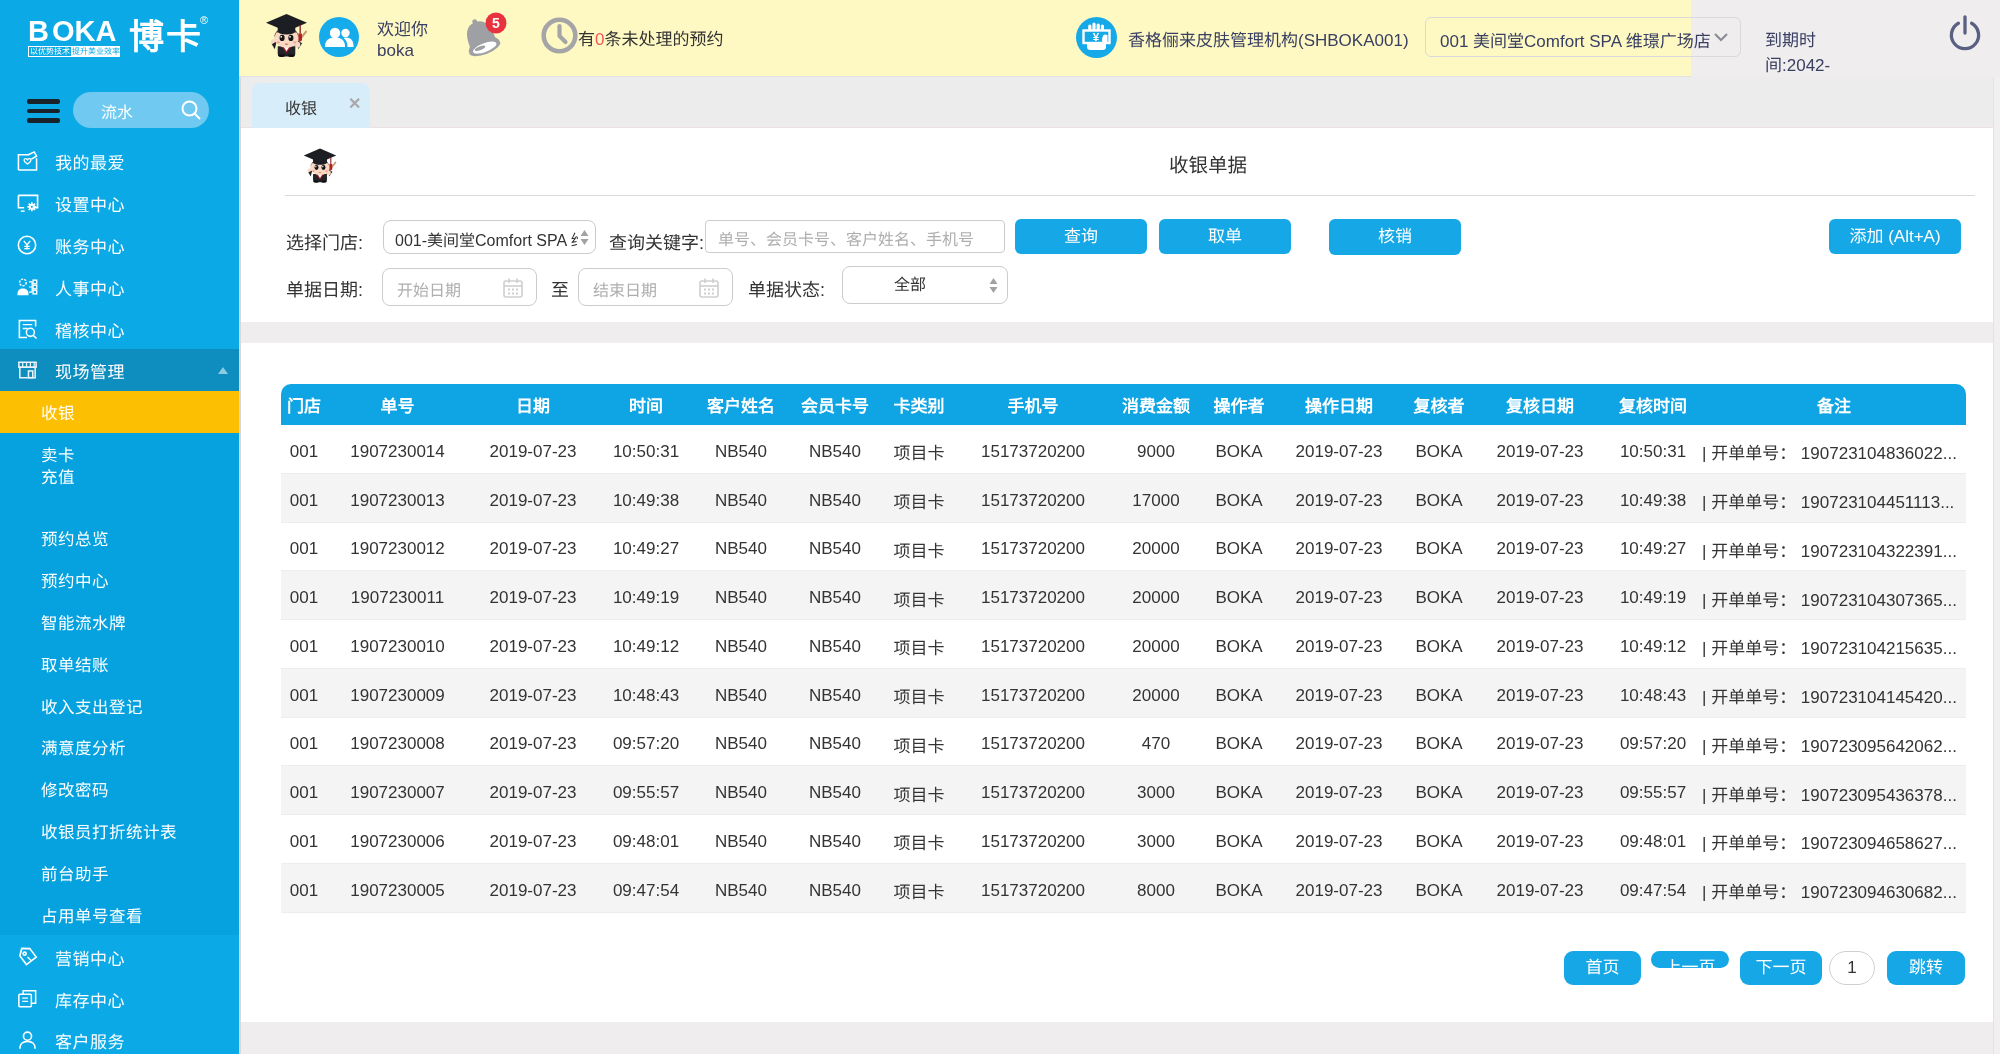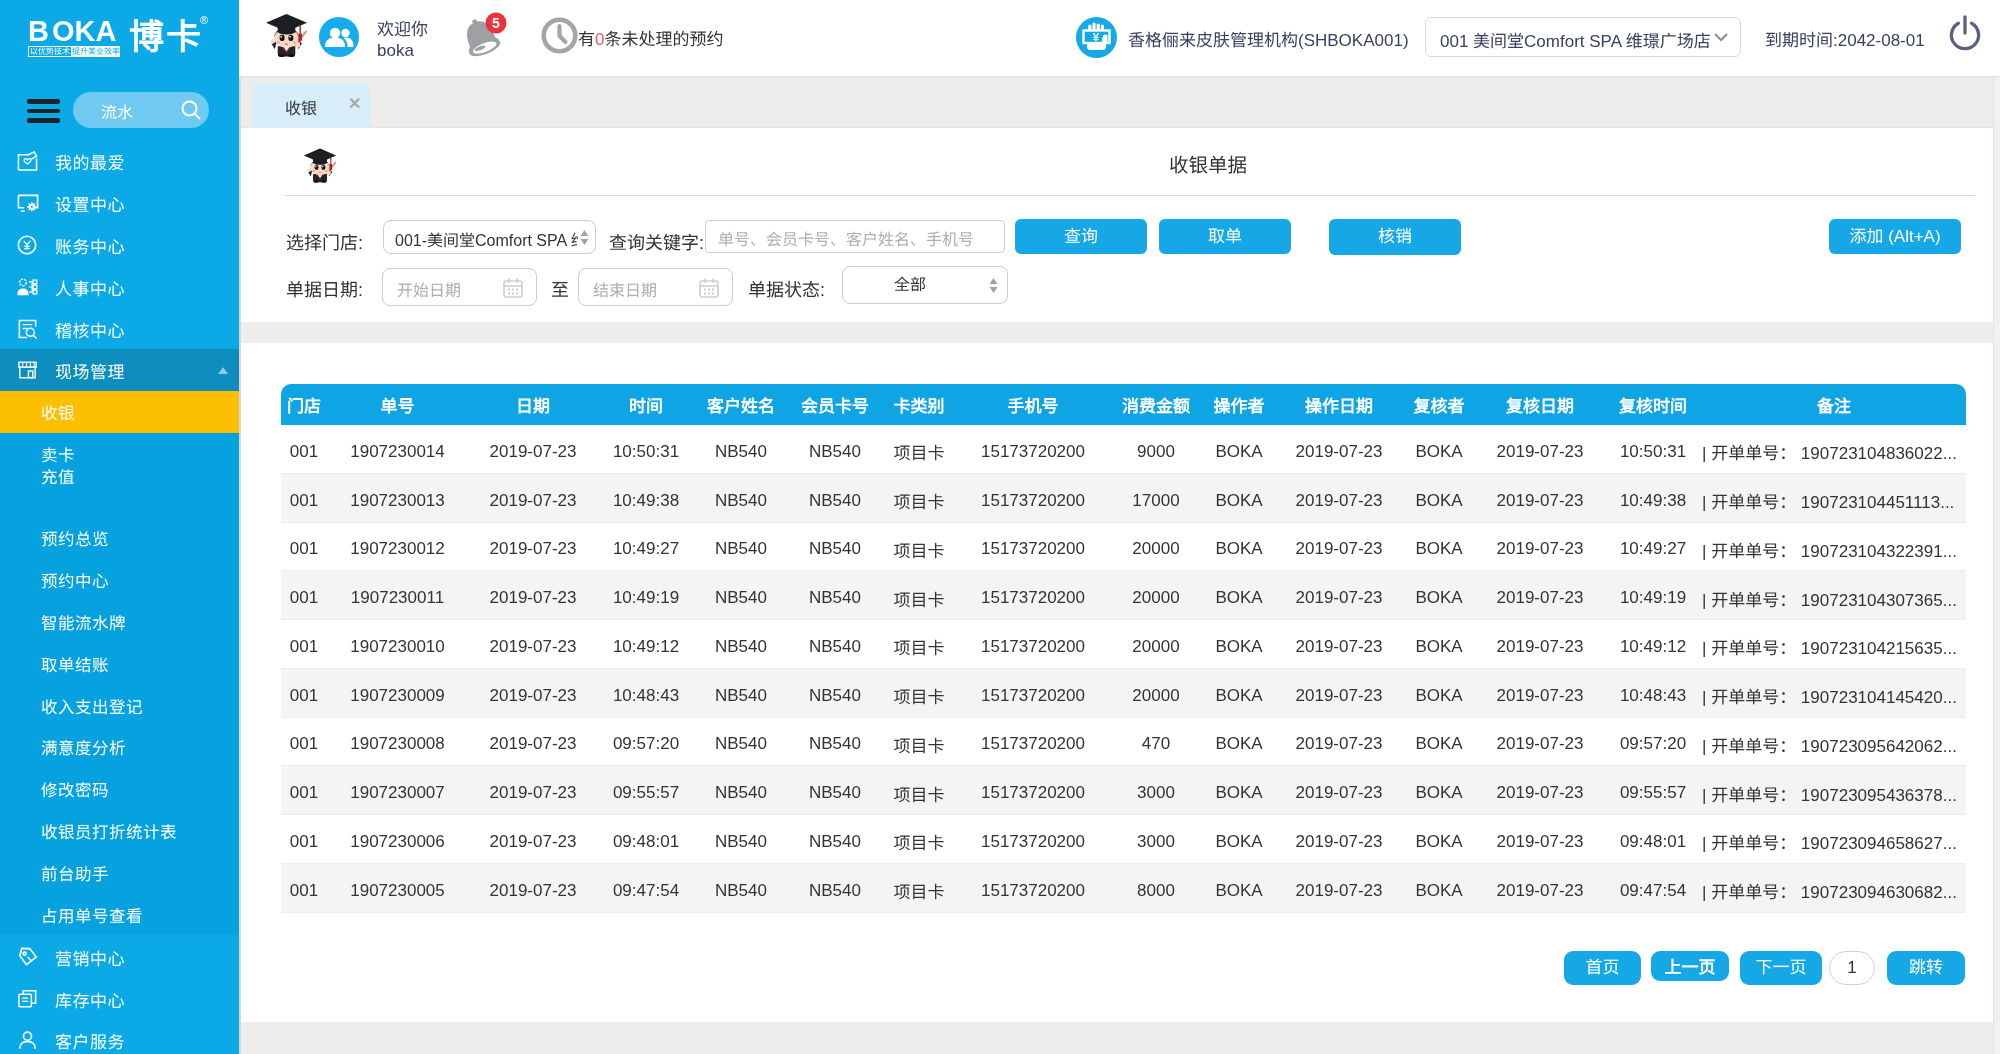--- a/index.html
+++ b/index.html
@@ -11,21 +11,21 @@
 
 #sidebar { position:absolute; left:0; top:0; width:239px; height:1054px; background:#0BAAE7; overflow:hidden; }
 #logo { position:absolute; left:28px; top:17px; }
 .menu-item { position:absolute; left:0; width:239px; height:42px; color:#fff; font-size:17px; }
 .menu-item .lbl { position:absolute; left:55px; top:50%; transform:translateY(-50%); letter-spacing:0.5px; }
 .menu-item svg { position:absolute; left:16px; top:50%; transform:translateY(-50%); }
 .sub-item { position:absolute; left:0; width:239px; height:42px; color:#fff; font-size:16.5px; }
 .sub-item .lbl { position:absolute; left:41px; top:50%; transform:translateY(-50%); letter-spacing:0.5px; }
 
 
-#header { position:absolute; left:239px; top:0; width:1761px; height:77px; background:#ffffff; border-bottom:1px solid #E3E1E1; }
+#header { position:absolute; left:239px; top:0; width:1452px; height:77px; background:#fef9c3; border-bottom:1px solid #E3E1E1; }
 .hdr-txt { color:#3A4063; font-size:17px; }
 
 
 #tabbar { position:absolute; left:239px; top:77px; width:1761px; height:51px; background:#ECECEC; border-bottom:1px solid #EAE2E2; }
 #tab1 { position:absolute; left:13px; top:6px; width:118px; height:45px; background:#D8EDFA; border-radius:8px 8px 0 0; }
 #tab1 .t { position:absolute; left:33px; top:12px; font-size:16px; color:#333; }
 #tab1 .x { position:absolute; left:96px; top:11px; font-size:16px; color:#A9A9A9; font-weight:bold; }
 
 
 #panel1 { position:absolute; left:239px; top:128px; width:1761px; height:194px; background:#fff; }
@@ -600,19 +600,19 @@
           <td>BOKA</td>
           <td>2019-07-23</td>
           <td>BOKA</td>
           <td>2019-07-23</td>
           <td>09:47:54</td>
           <td class="rmk">| 开单单号： 190723094630682...</td>
         </tr>
     </tbody>
   </table>
   <div class="btn" style="left:1325px; top:608px; width:77px; height:34px; line-height:34px; border-radius:9px;">首页</div>
-  <div class="btn" style="left:1412px; top:608px; width:78px; height:30px; line-height:34px; border-radius:9px;font-weight:bold;">上一页</div>
+  <div class="btn" style="left:1412px; top:608px; width:78px; height:17px; line-height:34px; border-radius:9px;">上一页</div>
   <div class="btn" style="left:1501px; top:608px; width:82px; height:34px; line-height:34px; border-radius:9px;">下一页</div>
   <div class="abs" style="left:1590px; top:608px; width:46px; height:34px; border:1px solid #CFCFCF; border-radius:17px; text-align:center; line-height:32px; font-size:17px; background:#fff;">1</div>
   <div class="btn" style="left:1648px; top:608px; width:78px; height:34px; line-height:34px; border-radius:9px;">跳转</div>
 </div>
 <div id="scrolltrack"></div>
 <div style="position:absolute; left:239px; top:77px; width:2px; height:977px; background:#D9D7D7;"></div>
 
 </body></html>

